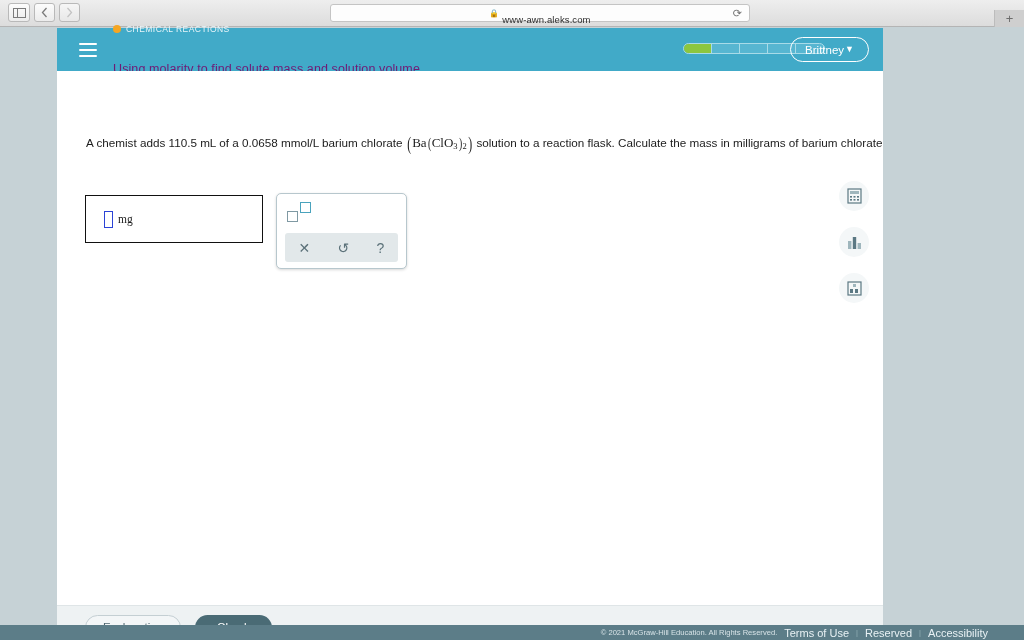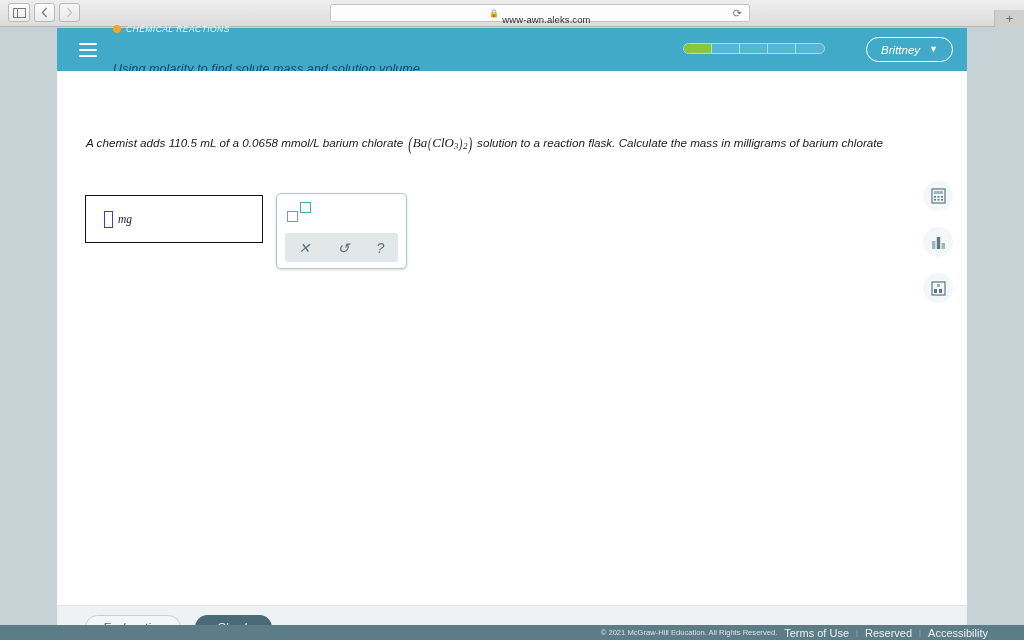--- a/index.html
+++ b/index.html
@@ -43,23 +43,22 @@
     background: #cfcfcf; border-left: 1px solid #bcbcbc;
     display: flex; align-items: center; justify-content: center;
     font-size: 13px; color: #6c6c6c; line-height: 1;
   }
 
   
   .page-bg { position: absolute; left:0; top:27px; width:1024px; height:613px; background:#c6d2d6; }
 
   
   .app {
-    position: absolute; left: 57px; top: 28px; width: 910px; height: 597px;
+    position: absolute; left: 57px; top: 28px; width: 826px; height: 597px;
     background: #ffffff;
-    font-style: italic;
   }
 
   
   .app-header {
     position: relative; height: 43px; background: #41aac8;
     display: flex; align-items: center;
   }
   .hamburger {
     width: 26px; height: 26px; margin-left: 18px; margin-right: 12px;
     display: flex; flex-direction: column; justify-content: center; gap: 4px;
@@ -67,36 +66,36 @@
   }
   .hamburger span { display: block; height: 2px; background: #ffffff; border-radius: 1px; width: 18px; margin: 0 auto; }
   .title-block { display: flex; flex-direction: column; justify-content: center; }
   .breadcrumb { display: flex; align-items: center; gap: 5px; margin-bottom: 2px; }
   .breadcrumb-dot {
     width: 8px; height: 8px; border-radius: 50%; background: #f5a623; display: inline-block;
   }
   .breadcrumb-label {
     font-size: 8.5px; color: #eaf6fa; letter-spacing: .45px; text-transform: uppercase;
   }
-  .header-title { font-size: 12.5px; color: #0c4a6e; font-weight: 400; letter-spacing: .1px; margin-top: 26px; }
+  .header-title { font-size: 12.5px; color: #701a75; font-weight: 400; letter-spacing: .1px; margin-top: 26px; }
 
   .progress-wrap { position: absolute; left: 626px; top: 15px; display: flex; align-items: center; }
   .prog-track {
     display: flex; align-items: center; height: 11px;
     border: 1px solid #a8dbe8; border-radius: 6px; overflow: hidden; background: #57b6d1;
   }
   .prog-seg { width: 28px; height: 11px; border-right: 1px solid #a8dbe8; }
   .prog-seg:last-child { border-right: none; }
   .prog-seg.filled { background: #8cc63f; }
 
   .user-btn {
     position: absolute; right: 14px; top: 9px;
     border: 1px solid #ffffff; border-radius: 14px;
     height: 25px; padding: 0 14px;
-    display: flex; align-items: center; gap: 9px;
+    display: flex; align-items: center; gap: 1px;
     color: #ffffff; font-size: 11.5px;
   }
   .chev-down { font-size: 9px; line-height: 1; }
 
   
   .collapse-tab {
     position: absolute; left: 65px; top: 43px; width: 35px; height: 22px;
     background: #cfeaf2; border-radius: 0 0 6px 6px;
     display: flex; align-items: center; justify-content: center;
     color: #41aac8; font-size: 11px;

